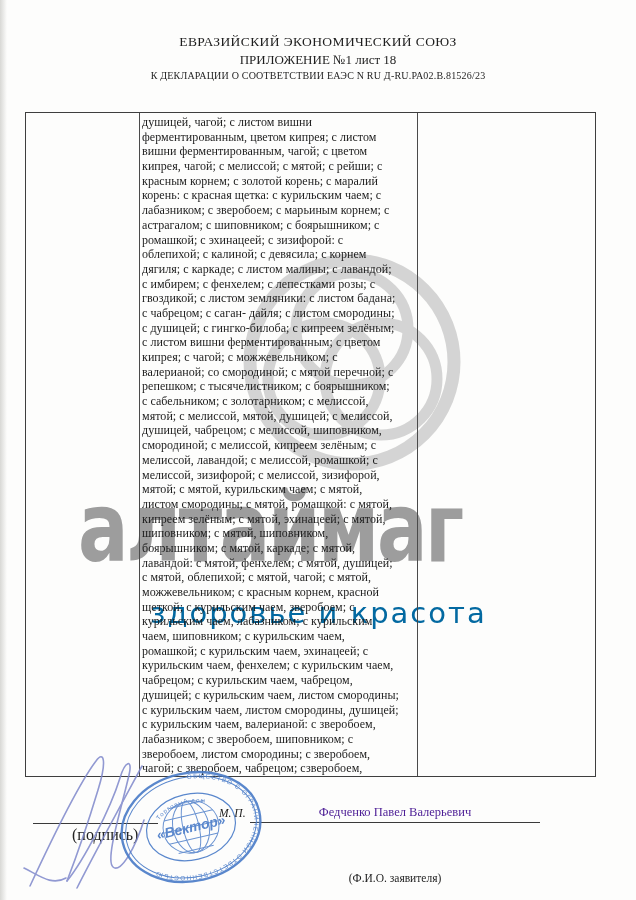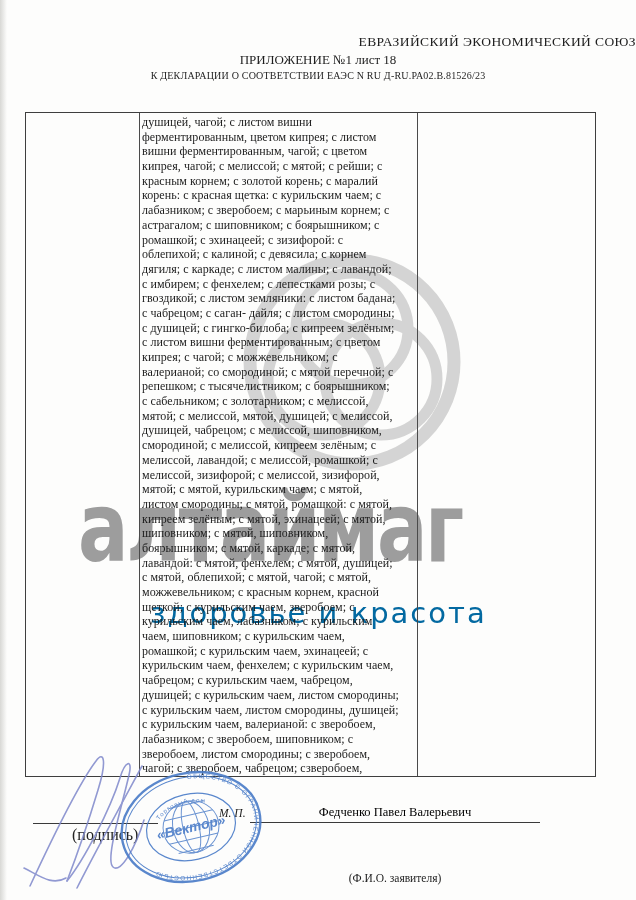--- a/index.html
+++ b/index.html
@@ -17,21 +17,21 @@
   .page::before{
     content:"";position:absolute;left:0;top:0;bottom:0;width:7px;
     background:linear-gradient(to right,#d8d8d5,#fdfdfc);
     z-index:5;pointer-events:none;
   }
   
   .header{
     position:absolute;left:0;top:34px;width:100%;
     text-align:center;color:#1e1e1e;z-index:2;
   }
-  .header .h-line1{font-size:13.5px;letter-spacing:.4px;text-align:right;}
+  .header .h-line1{font-size:13.5px;letter-spacing:.4px;}
   .header .h-line2{font-size:13px;margin-top:2px;}
   .header .h-line3{font-size:10px;letter-spacing:.2px;margin-top:2px;}
   
   .wm-layer{position:absolute;inset:0;z-index:0;}
   .wm-brand{
     position:absolute;left:78px;top:480px;
     font-family:"DejaVu Sans", sans-serif;
     font-weight:bold;font-size:96px;line-height:1;
     color:#9d9d9d;letter-spacing:-3px;
     transform:scaleX(0.78);transform-origin:left top;
@@ -56,21 +56,21 @@
     position:absolute;left:116px;top:2px;width:272px;
     font-size:12px;line-height:14.68px;color:#1c1c1c;
     white-space:pre-line;letter-spacing:.05px;
   }
   
   .footer{position:absolute;inset:0;z-index:2;}
   .sig-line{position:absolute;left:33px;top:823px;width:125px;border-top:1.2px solid #3a3a3a;}
   .sig-caption{position:absolute;left:72px;top:826px;font-size:16px;color:#222;}
   .seal-mark{position:absolute;left:219px;top:807px;font-size:11.5px;color:#222;font-style:italic;}
   .fio-line{position:absolute;left:250px;top:822px;width:290px;border-top:1.2px solid #3a3a3a;}
-  .applicant-name{position:absolute;left:250px;top:805px;width:290px;text-align:center;font-size:12.5px;color:#000000;}
+  .applicant-name{position:absolute;left:250px;top:805px;width:290px;text-align:center;font-size:12.5px;color:#4c1d95;}
   .applicant-caption{position:absolute;left:250px;top:825px;width:290px;text-align:center;font-size:11.5px;color:#222;margin-top:47px;}
   .stamp{position:absolute;left:103px;top:763px;z-index:4;opacity:.92;}
   .signature{position:absolute;left:22px;top:748px;z-index:3;opacity:.85;}
 </style>
 </head>
 <body>
 
 <div class="page">
 
   <div class="wm-layer">

